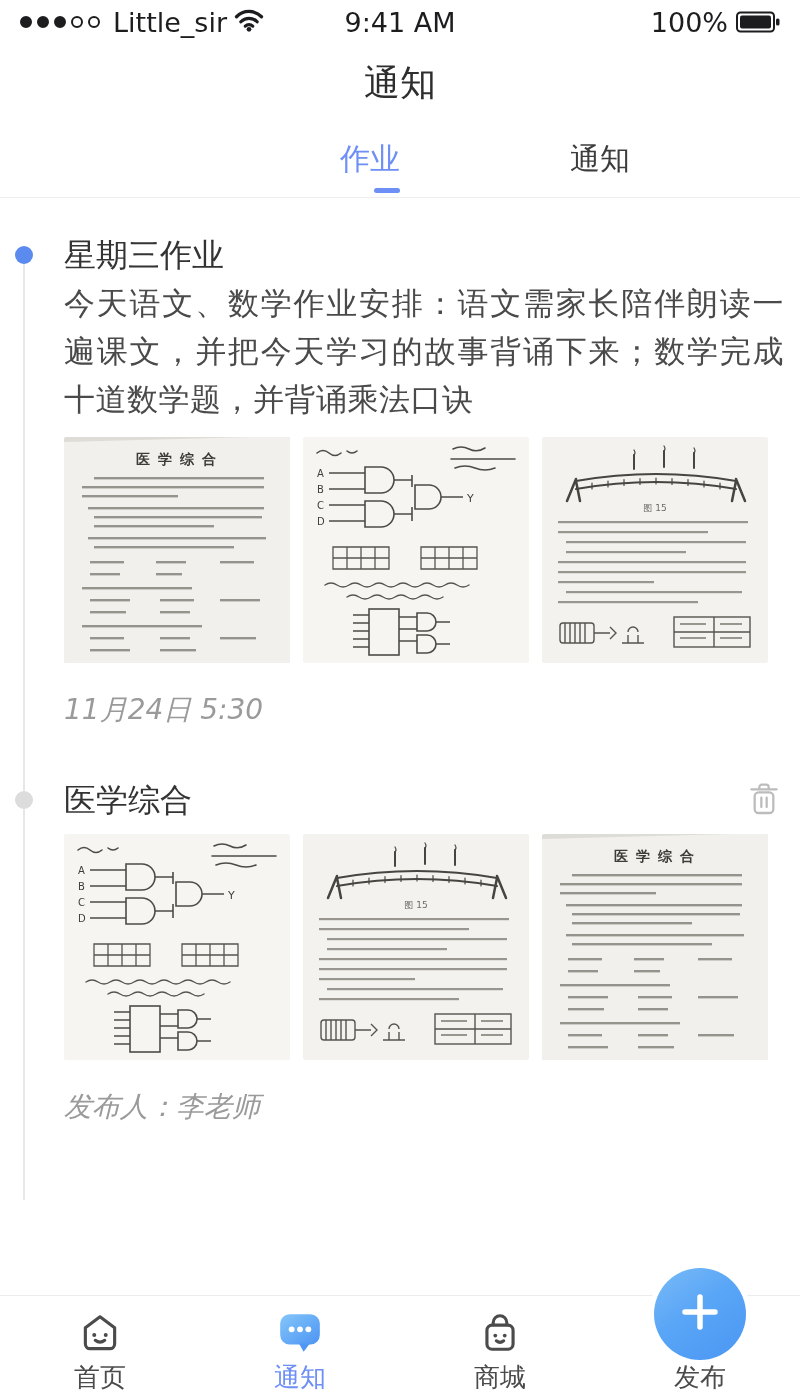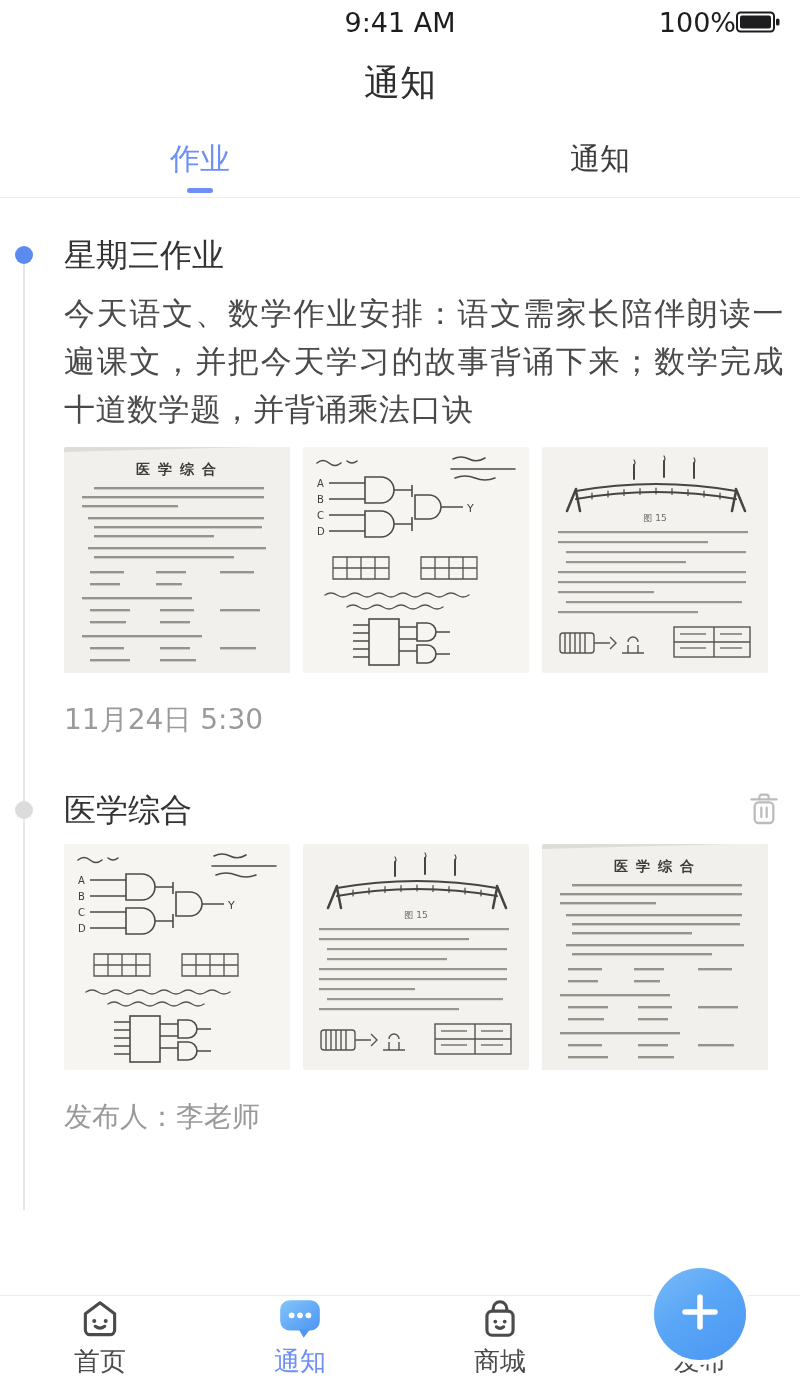--- a/index.html
+++ b/index.html
@@ -12,61 +12,61 @@
   
   .status-bar {
     height:44px; display:flex; align-items:center;
     padding:0 20px; position:relative; font-size:27px; font-weight:500; color:#1d1d1f;
   }
   .sb-left { display:flex; align-items:center; gap:7px; }
   .sdots { display:flex; align-items:center; gap:5px; margin-right:6px; }
   .sdot { width:12px; height:12px; border-radius:50%; border:2px solid #1d1d1f; }
   .sdot.filled { background:#1d1d1f; }
   .sb-time { position:absolute; left:50%; transform:translateX(-50%); }
-  .sb-right { margin-left:auto; display:flex; align-items:center; }
+  .sb-right { margin-left:auto; display:flex; align-items:center; gap:8px; }
   .battery-svg { display:block; }
   
   .header { height:78px; display:flex; align-items:center; justify-content:center; }
   .page-title { font-size:36px; font-weight:500; color:#2e2e2e; }
   .tabs { height:76px; display:flex; border-bottom:1px solid #ededed; }
   .tab { flex:1; display:flex; flex-direction:column; align-items:center; justify-content:flex-end;
          font-size:30px; color:#3d3d3d; padding-bottom:0; cursor:pointer; }
   .tab .tab-text { line-height:1; padding-bottom:14px; }
   .tab .indicator { width:26px; height:5px; border-radius:3px; background:transparent; margin-bottom:4px; }
-  .tab.active { color:var(--tab-active,#6d8ff6); }
+  .tab.active { color:var(--tab-active,#6d8ff6);align-items:flex-end; }
   .tab.active .indicator { background:var(--tab-active,#6d8ff6); }
   
   .list { position:relative; padding:40px 0 160px 0; }
   .list::before {
     content:""; position:absolute; left:23px; top:64px; bottom:140px;
     width:2px; background:var(--timeline-gray,#e7e7e7);
   }
   .post { position:relative; padding:0 16px 0 64px; margin-bottom:54px; }
   .dot { position:absolute; left:15px; top:8px; width:18px; height:18px; border-radius:50%; z-index:2; }
   .dot-active { background:var(--accent-blue,#5b8bee); }
   .dot-read   { background:var(--inactive-dot,#dcdcdc); }
   .post-head { display:flex; align-items:flex-start; justify-content:space-between; }
   .post-title { font-size:32px; font-weight:500; color:#333; line-height:1.1; }
   .delete-btn { background:none; border:none; cursor:pointer; padding:0; margin:-2px 4px 0 0; }
   .post-body {
-    margin-top:16px; font-size:31px; line-height:48px; color:#4a4a4a;
+    margin-top:6px; font-size:31px; line-height:48px; color:#4a4a4a;
     text-align:justify; letter-spacing:0.5px;
   }
   .photos { margin-top:14px; display:flex; gap:13px; }
   .photo { width:226px; height:226px; border-radius:2px; display:block; cursor:pointer; }
   .post-foot { margin-top:28px; display:flex; justify-content:space-between;
-               font-size:28px; color:var(--text-muted,#9a9a9a); }
+               font-size:28px; color:var(--text-muted,#9a9a9a);font-style:italic; }
   
   .tabbar {
     position:absolute; left:0; right:0; bottom:0; height:105px;
     background:#fff; border-top:1px solid #ececec;
     display:flex; z-index:5;
   }
   .tb-item { flex:1; display:flex; flex-direction:column; align-items:center;
-             justify-content:flex-end; padding-bottom:26px; position:relative; cursor:pointer; }
+             justify-content:flex-end; padding-bottom:10px; position:relative; cursor:pointer; }
   .tb-icon { height:50px; display:flex; align-items:center; justify-content:center; margin-bottom:6px; }
   .tb-label { font-size:26px; color:#4b4b4b; line-height:1; }
   .tb-item.active .tb-label { color:var(--tab-active,#6d8ff6); }
   .fab {
     position:absolute; left:50%; top:-28px; transform:translateX(-50%);
     width:92px; height:92px; border-radius:50%;
     background:linear-gradient(145deg,#79bbf8 0%,#59a5f6 45%,#4b97f4 100%);
     box-shadow:0 0 0 5px #ffffff;
     display:flex; align-items:center; justify-content:center;
   }
@@ -188,20 +188,40 @@
         <rect x="138" y="186" width="26" height="2"></rect>
           <rect x="178" y="186" width="22" height="2"></rect>
         <rect x="138" y="200" width="26" height="2"></rect>
           <rect x="178" y="200" width="22" height="2"></rect>
       </g>
     </symbol>
   </defs>
 </svg>
 
 <header class="status-bar">
+  <div class="sb-left">
+    <span class="sdots">
+        <span class="sdot filled"></span>
+        <span class="sdot filled"></span>
+        <span class="sdot filled"></span>
+        <span class="sdot"></span>
+        <span class="sdot"></span>
+      </span>
+    <span>Little_sir</span>
+    <span>
+      <svg width="30" height="23" viewBox="0 0 24 18">
+        <g fill="none" stroke="#1d1d1f" stroke-width="2.6" stroke-linecap="round">
+          <path d="M2 6 a14 14 0 0 1 20 0"></path>
+            <path d="M5.5 10 a9 9 0 0 1 13 0"></path>
+            <path d="M9 13.5 a4.5 4.5 0 0 1 6 0"></path>
+        </g>
+          <circle cx="12" cy="16" r="1.9" fill="#1d1d1f"></circle>
+      </svg>
+    </span>
+  </div>
   <span class="sb-time">9:41 AM</span>
   <div class="sb-right">
     <span>100%</span>
     <span>
       <svg class="battery-svg" width="44" height="22" viewBox="0 0 44 22">
         <rect x="1" y="1.5" width="37" height="19" rx="3.5" fill="none" stroke="#1d1d1f" stroke-width="2"></rect>
         <rect x="4" y="4.5" width="31" height="13" rx="2" fill="#1d1d1f"></rect>
         <rect x="40" y="7.5" width="3.5" height="7" rx="1.5" fill="#1d1d1f"></rect>
       </svg>
     </span>

